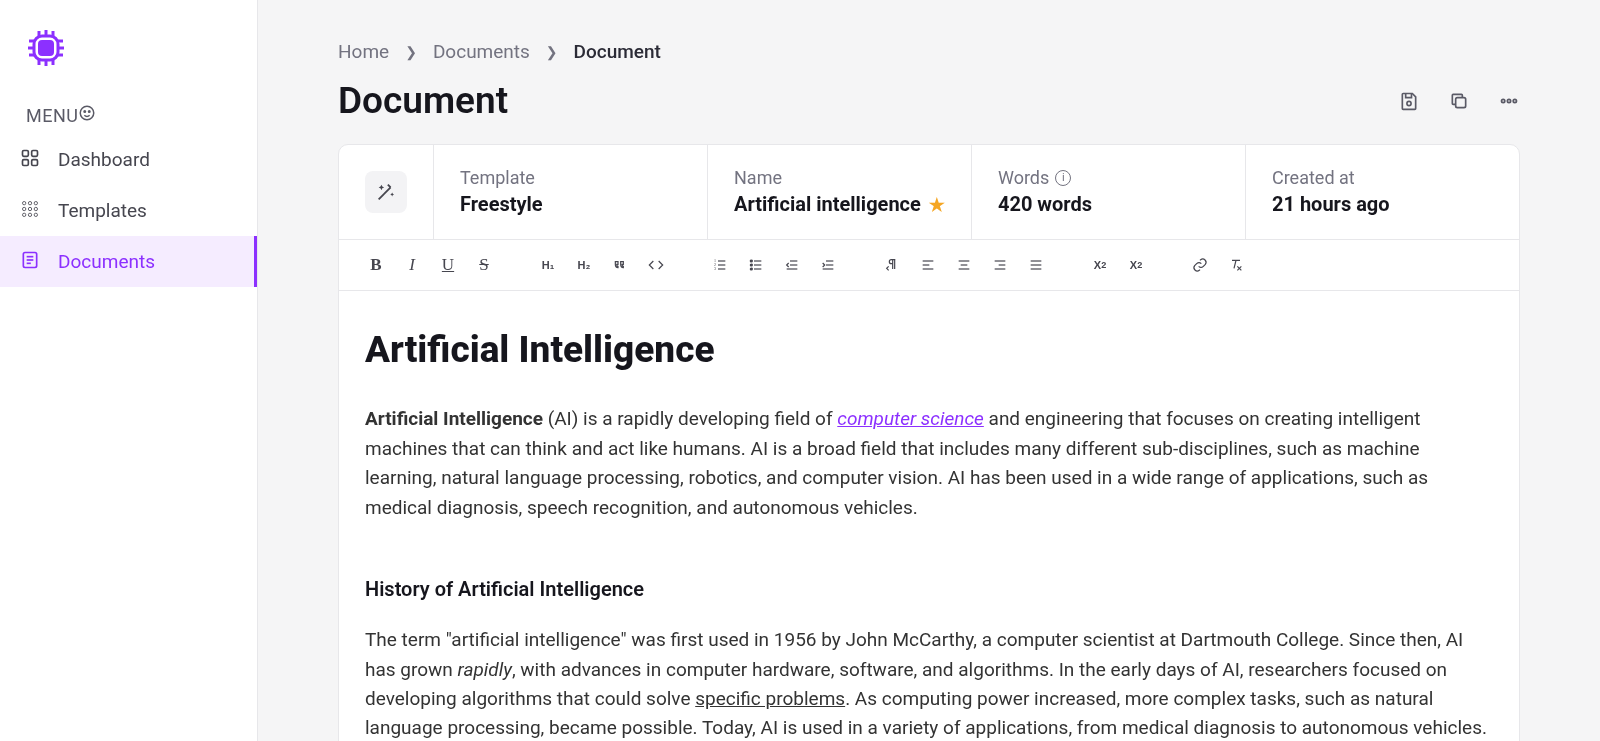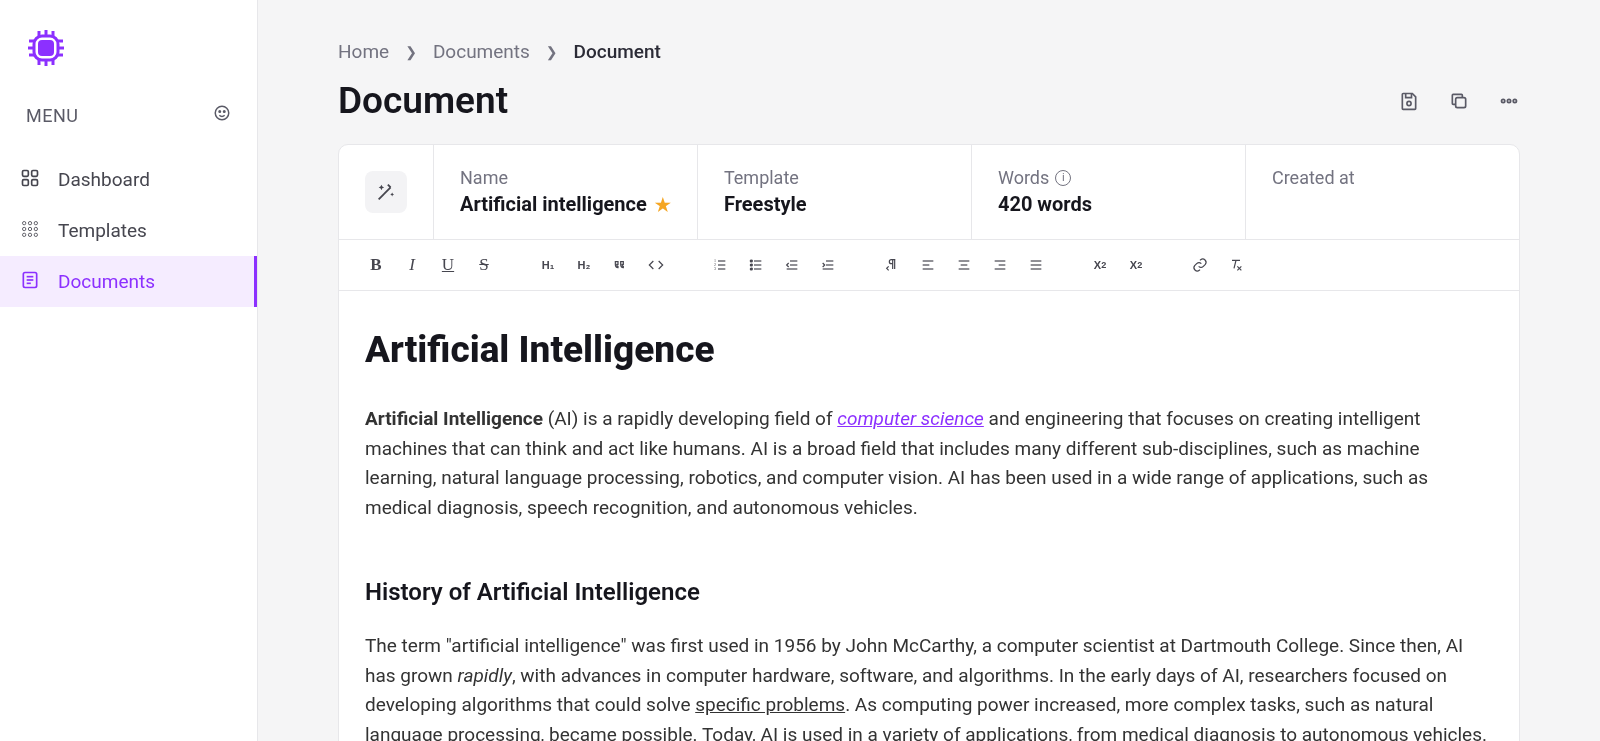--- a/index.html
+++ b/index.html
@@ -33,23 +33,23 @@
     border-right:1px solid var(--gray-200);
     padding:28px 0 0 0;
   }
   .logo{
     width:40px;height:40px;
     margin:0 0 36px 26px;
     display:flex;align-items:center;justify-content:center;
   }
   .logo svg{width:40px;height:40px;}
   .menu-header{
-    display:flex;align-items:center;justify-content:space-between;
+    display:flex;align-items:center;
     padding:0 26px;
-    margin-bottom:28px;
+    margin-bottom:8px;
     color:var(--gray-600);
     font-size:18px;
     letter-spacing:.5px;
   }
   .menu-header .support{color:var(--gray-600);font-size:18px;}
   .nav-item{
     display:flex;align-items:flex-start;gap:18px;
     padding:14px 20px;
     color:var(--gray-700);
     font-size:19px;
@@ -120,21 +120,21 @@
     flex-wrap:wrap;
   }
   .toolbar .tb{width:26px;height:26px;display:flex;align-items:center;justify-content:center;cursor:pointer;font-size:17px;font-family:Georgia,serif;}
   .toolbar .sep{width:18px;}
   .toolbar .tb.small{font-size:11px;font-family:Arial,sans-serif;font-weight:700;}
   .toolbar .tb svg{width:16px;height:16px;stroke:currentColor;fill:none;stroke-width:1.8;}
 
   
   .content{padding:30px 26px 40px 26px;font-size:19px;line-height:1.55;color:#333;}
   .content h2.doc-h1{font-size:37px;font-weight:800;margin:0 0 26px 0;color:var(--gray-900);}
-  .content h3.doc-h2{font-size:24px;font-weight:600;margin:52px 0 20px 0;color:var(--gray-900);}
+  .content h3.doc-h2{font-size:20px;font-weight:600;margin:52px 0 20px 0;color:var(--gray-900);}
   .content p{margin:0 0 12px 0;}
   .content a{color:var(--purple);text-decoration:underline;font-style:italic;}
   .content em{font-style:italic;}
   .content u{}
 </style>
 </head>
 <body>
 
 <aside class="sidebar">
   <div class="logo">
@@ -252,40 +252,41 @@
       <div class="meta-icon">
         <div class="ibox">
           <svg width="22" height="22" viewBox="0 0 24 24" fill="none" stroke="currentColor" stroke-width="2">
               <path d="M4 20L17 7"></path>
               <path d="M14 4l3 3"></path>
               <path d="M6 6l1-2 1 2 2 1-2 1-1 2-1-2-2-1z" fill="currentColor" stroke="none"></path>
               <path d="M18 14l.7-1.4.7 1.4 1.4.7-1.4.7-.7 1.4-.7-1.4-1.4-.7z" fill="currentColor" stroke="none"></path>
             </svg>
         </div>
       </div>
+      <div class="meta-cell flex1">
+        <div class="meta-label">Template</div>
+        <div class="meta-value">Freestyle</div>
+      </div>
       <div class="meta-cell">
         <div class="meta-label">Name</div>
         <div class="meta-value">
           <span>Artificial intelligence</span>
           <span class="star">★</span>
         </div>
-      </div>
-      <div class="meta-cell flex1">
-        <div class="meta-label">Template</div>
-        <div class="meta-value">Freestyle</div>
       </div>
       <div class="meta-cell flex1">
         <div class="meta-label">
           <span>Words</span>
           <span class="info">i</span>
         </div>
         <div class="meta-value">420 words</div>
       </div>
       <div class="meta-cell flex1">
         <div class="meta-label">Created at</div>
+        <div class="meta-value">21 hours ago</div>
       </div>
     </div>
 
     <div class="toolbar">
       <span class="tb">
           <b>B</b>
         </span>
       <span class="tb">
           <i>I</i>
         </span>

